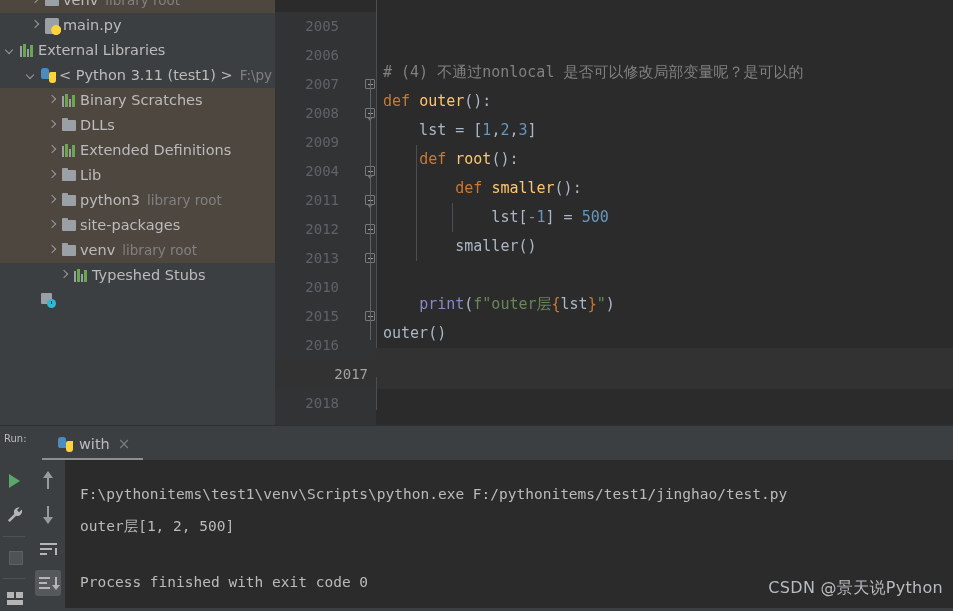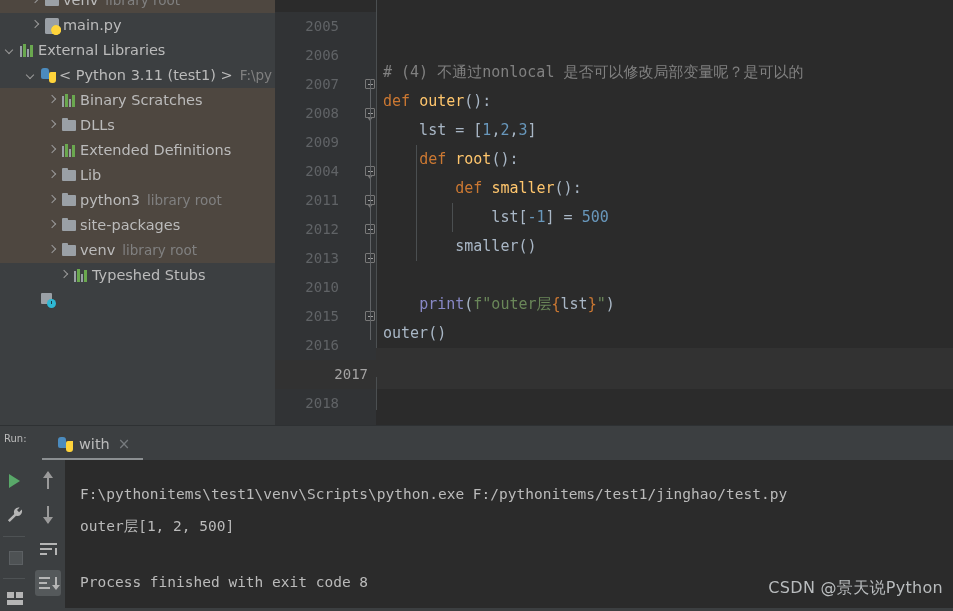--- a/index.html
+++ b/index.html
@@ -479,18 +479,18 @@
             <i></i>
             <span class="ar"></span>
           </span>
       </div>
     </div>
 
     <div id="console">
         <div class="out-line" style="top: 20px;">F:\pythonitems\test1\venv\Scripts\python.exe F:/pythonitems/test1/jinghao/test.py</div>
         <div class="out-line" style="top: 52px;">outer层[1, 2, 500]</div>
         <div class="out-line" style="top: 80px;"></div>
-        <div class="out-line" style="top: 108px;">Process finished with exit code 8</div>
+        <div class="out-line" style="top: 108px;">Process finished with exit code 0</div>
       </div>
     <div id="watermark">CSDN @景天说Python</div>
     <div id="bottom-strip"></div>
   </div>
 </div>
 
 </body></html>

